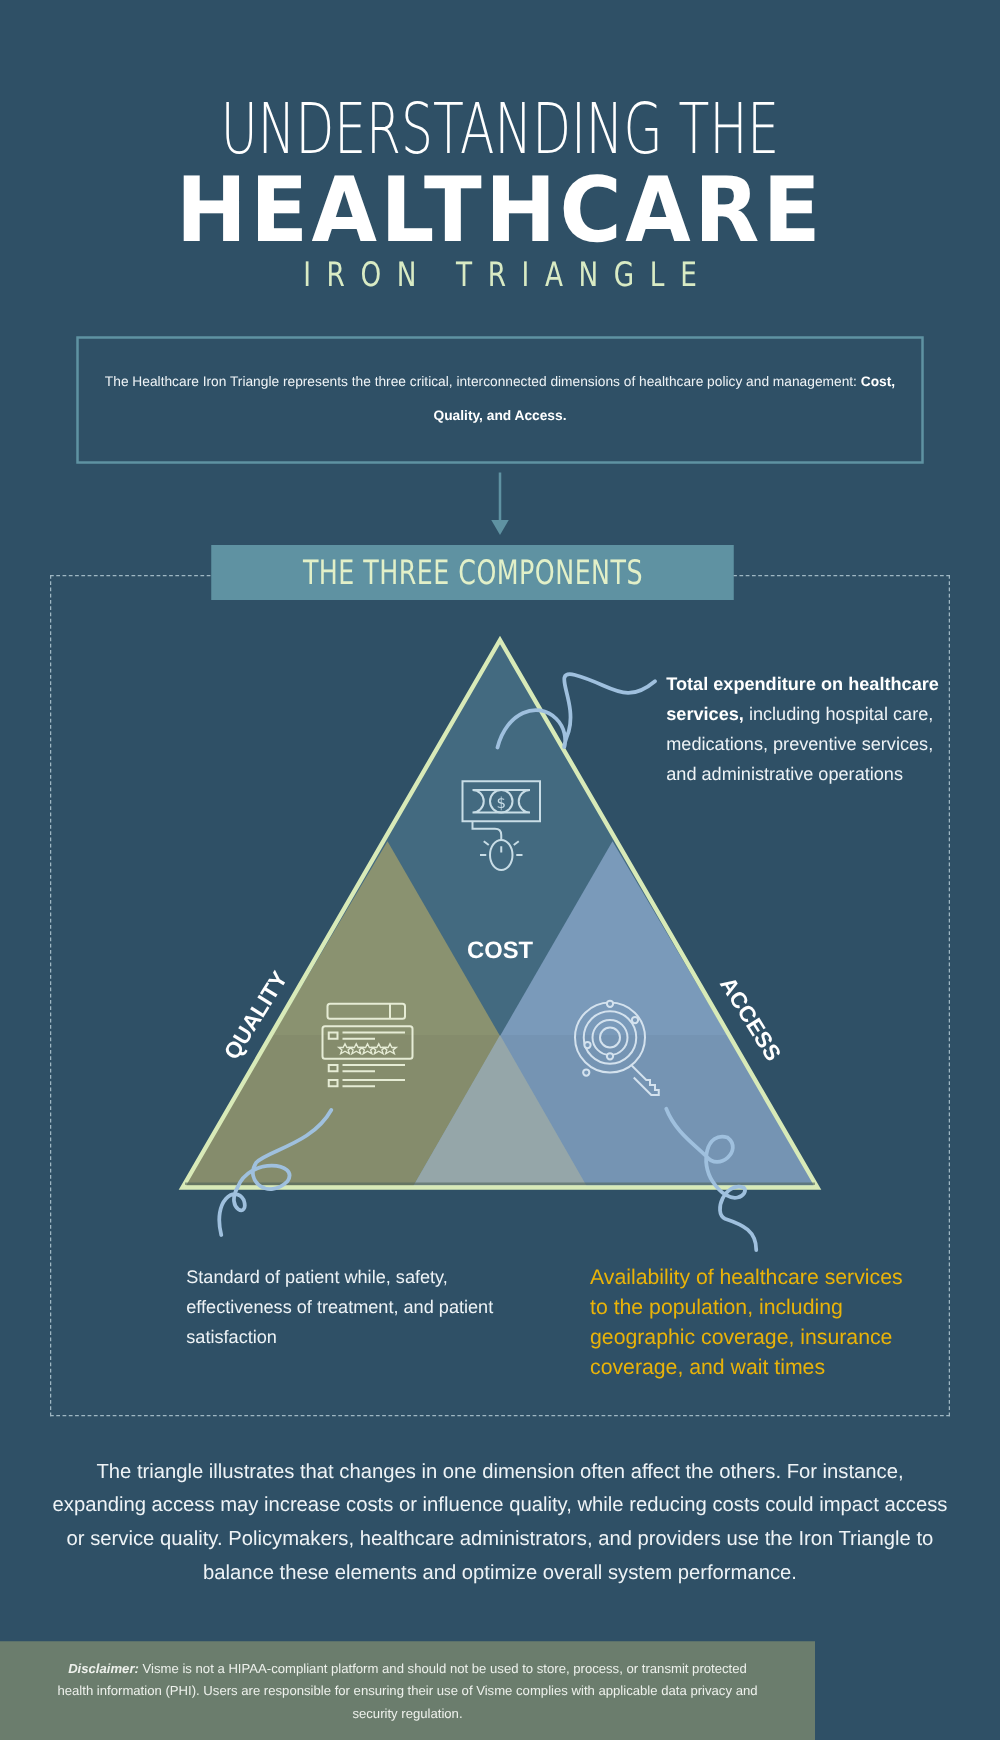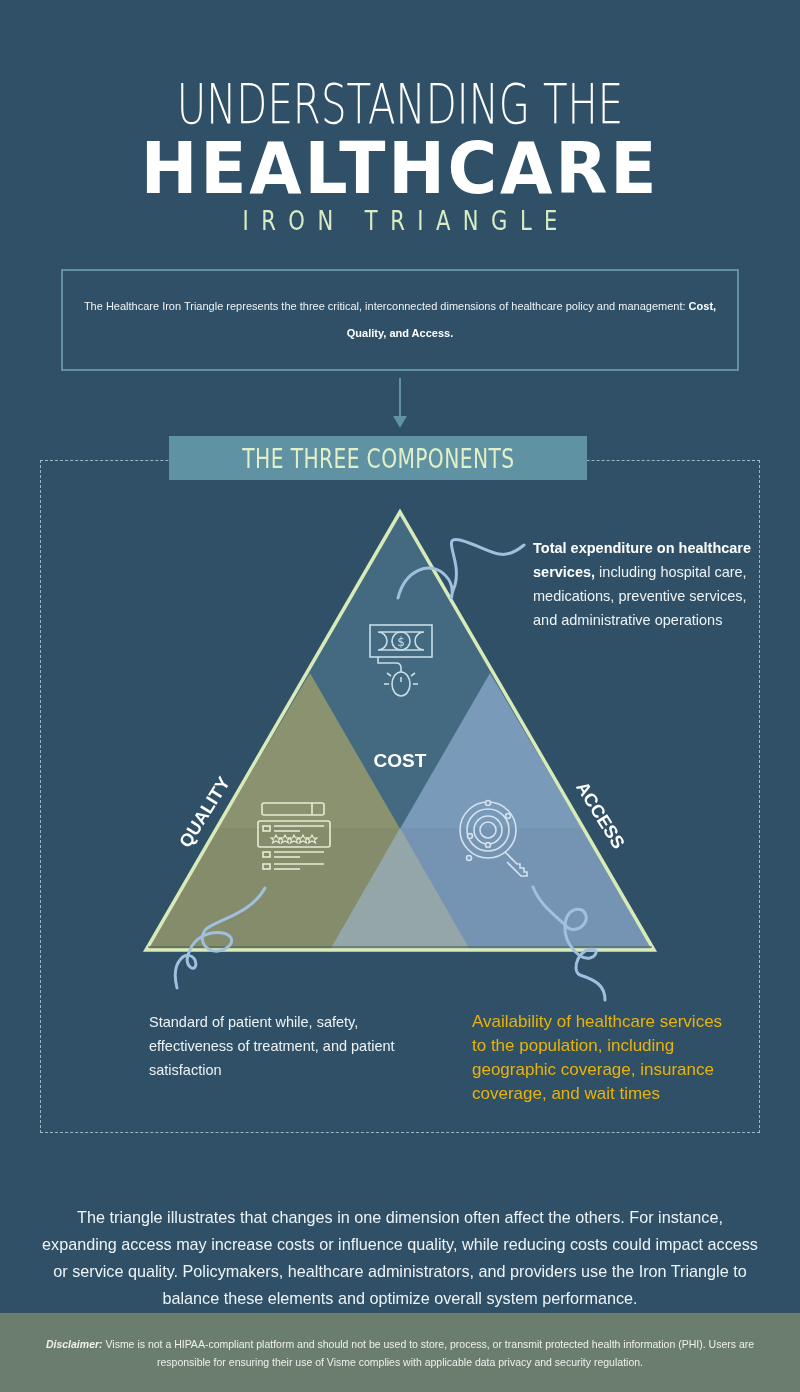--- a/index.html
+++ b/index.html
@@ -96,25 +96,25 @@
     position: absolute; left: 149px; top: 1010px; width: 260px;
     font-size: 14.5px; line-height: 24px; color: #eef3f6;
   }
   .access-desc {
     position: absolute; left: 472px; top: 1010px; width: 260px;
     font-size: 17px; line-height: 24px; color: #eab308;
   }
 
   .summary {
     position: absolute; left: 40px; top: 1164px; width: 720px; text-align: center;
-    font-size: 16.2px; line-height: 27px; color: #eef3f6; margin-top: 40px;
+    font-size: 16.2px; line-height: 27px; color: #eef3f6;
   }
 
   .footer {
-    position: absolute; left: 0; top: 1313px; width: 800px; height: 79px;
+    position: absolute; left: 0; top: 1313px; width: 652px; height: 79px;
     background: #6b7d6d;
     display: flex; align-items: center; justify-content: center;
     text-align: center; padding: 0 40px;
   }
   .footer-text {
     font-size: 10.5px; line-height: 18px; color: #eef1ec;
   }
   .footer-text b { font-style: italic; font-weight: 700; }
 </style>
 </head>

